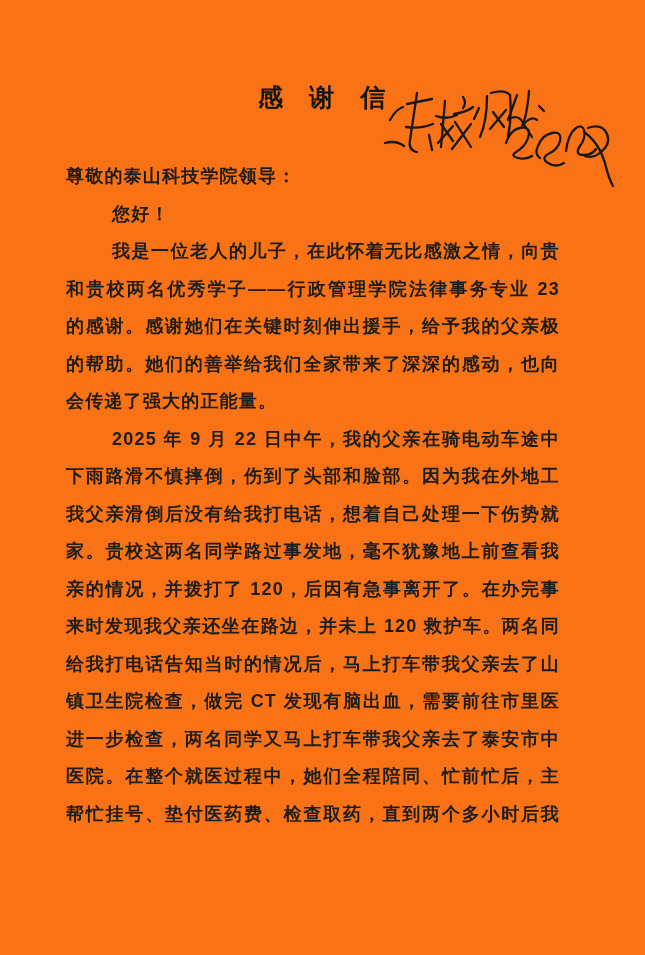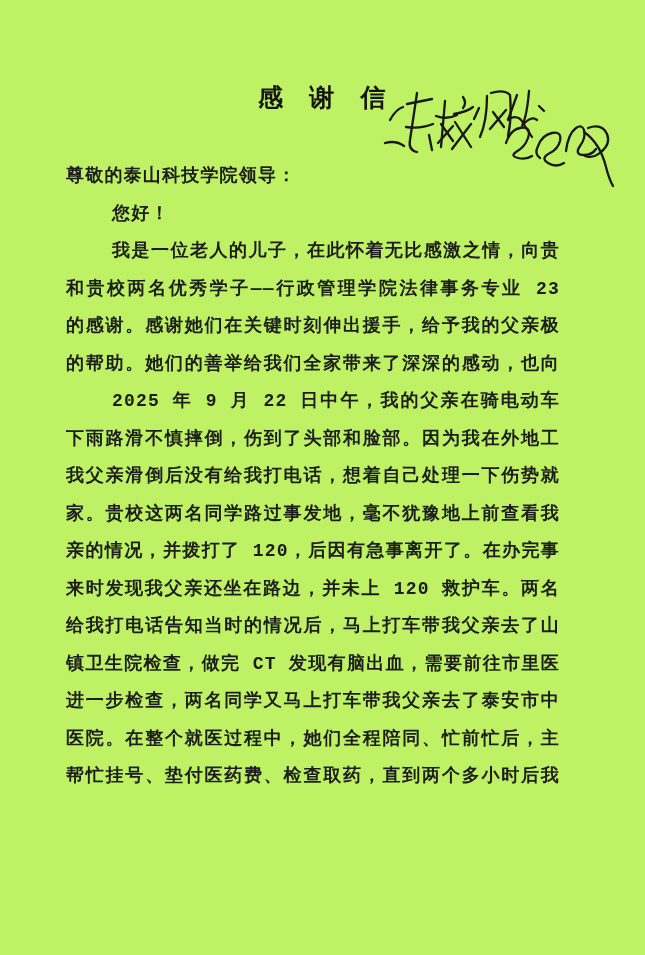--- a/index.html
+++ b/index.html
@@ -1,40 +1,39 @@
 <!DOCTYPE html>
 <html lang="zh"><head>
 <meta charset="utf-8">
 <style>
   html,body { margin:0; padding:0; background:#e8e8e8; }
   .page {
     position:relative;
     width:645px; height:955px;
     margin:0 auto;
-    background:#bef264;
+    background:#f97316;
     overflow:hidden;
     font-family:"Liberation Sans", sans-serif;
     color:#1d1d1d;
   }
   .title {
     position:absolute;
     top:81px; left:258px;
     margin:0;
     font-family:"Liberation Serif", serif;
     font-size:25px;
     font-weight:700;
     letter-spacing:10px;
     white-space:nowrap;
     color:#141414;
   }
   .content {
     position:absolute;
     top:158px; left:66px;
     width:494px;
-    font-family:Liberation Mono, monospace;
   }
   .line {
     height:37.5px;
     line-height:37.5px;
     font-size:18px;
     font-weight:700;
     letter-spacing:1.2px;
     overflow:hidden;
     white-space:normal;
     color:#1d1d1d;
@@ -113,20 +112,21 @@
   </svg>
   <span class="sr">请校阅处.</span>
 
   <div class="content">
     <div class="line">尊敬的泰山科技学院领导：</div>
     <div class="line indent">您好！</div>
     <div class="line indent fill">我是一位老人的儿子，在此怀着无比感激之情，向贵校</div>
     <div class="line fill">和贵校两名优秀学子——行政管理学院法律事务专业 23 级</div>
     <div class="line fill">的感谢。感谢她们在关键时刻伸出援手，给予我的父亲极大</div>
     <div class="line fill">的帮助。她们的善举给我们全家带来了深深的感动，也向社</div>
+    <div class="line">会传递了强大的正能量。</div>
     <div class="line indent fill">2025 年 9 月 22 日中午，我的父亲在骑电动车途中由于</div>
     <div class="line fill">下雨路滑不慎摔倒，伤到了头部和脸部。因为我在外地工作，</div>
     <div class="line fill">我父亲滑倒后没有给我打电话，想着自己处理一下伤势就回</div>
     <div class="line fill">家。贵校这两名同学路过事发地，毫不犹豫地上前查看我父</div>
     <div class="line fill">亲的情况，并拨打了 120，后因有急事离开了。在办完事回</div>
     <div class="line fill">来时发现我父亲还坐在路边，并未上 120 救护车。两名同学</div>
     <div class="line fill">给我打电话告知当时的情况后，马上打车带我父亲去了山口</div>
     <div class="line fill">镇卫生院检查，做完 CT 发现有脑出血，需要前往市里医院</div>
     <div class="line fill">进一步检查，两名同学又马上打车带我父亲去了泰安市中心</div>
     <div class="line fill">医院。在整个就医过程中，她们全程陪同、忙前忙后，主动</div>

